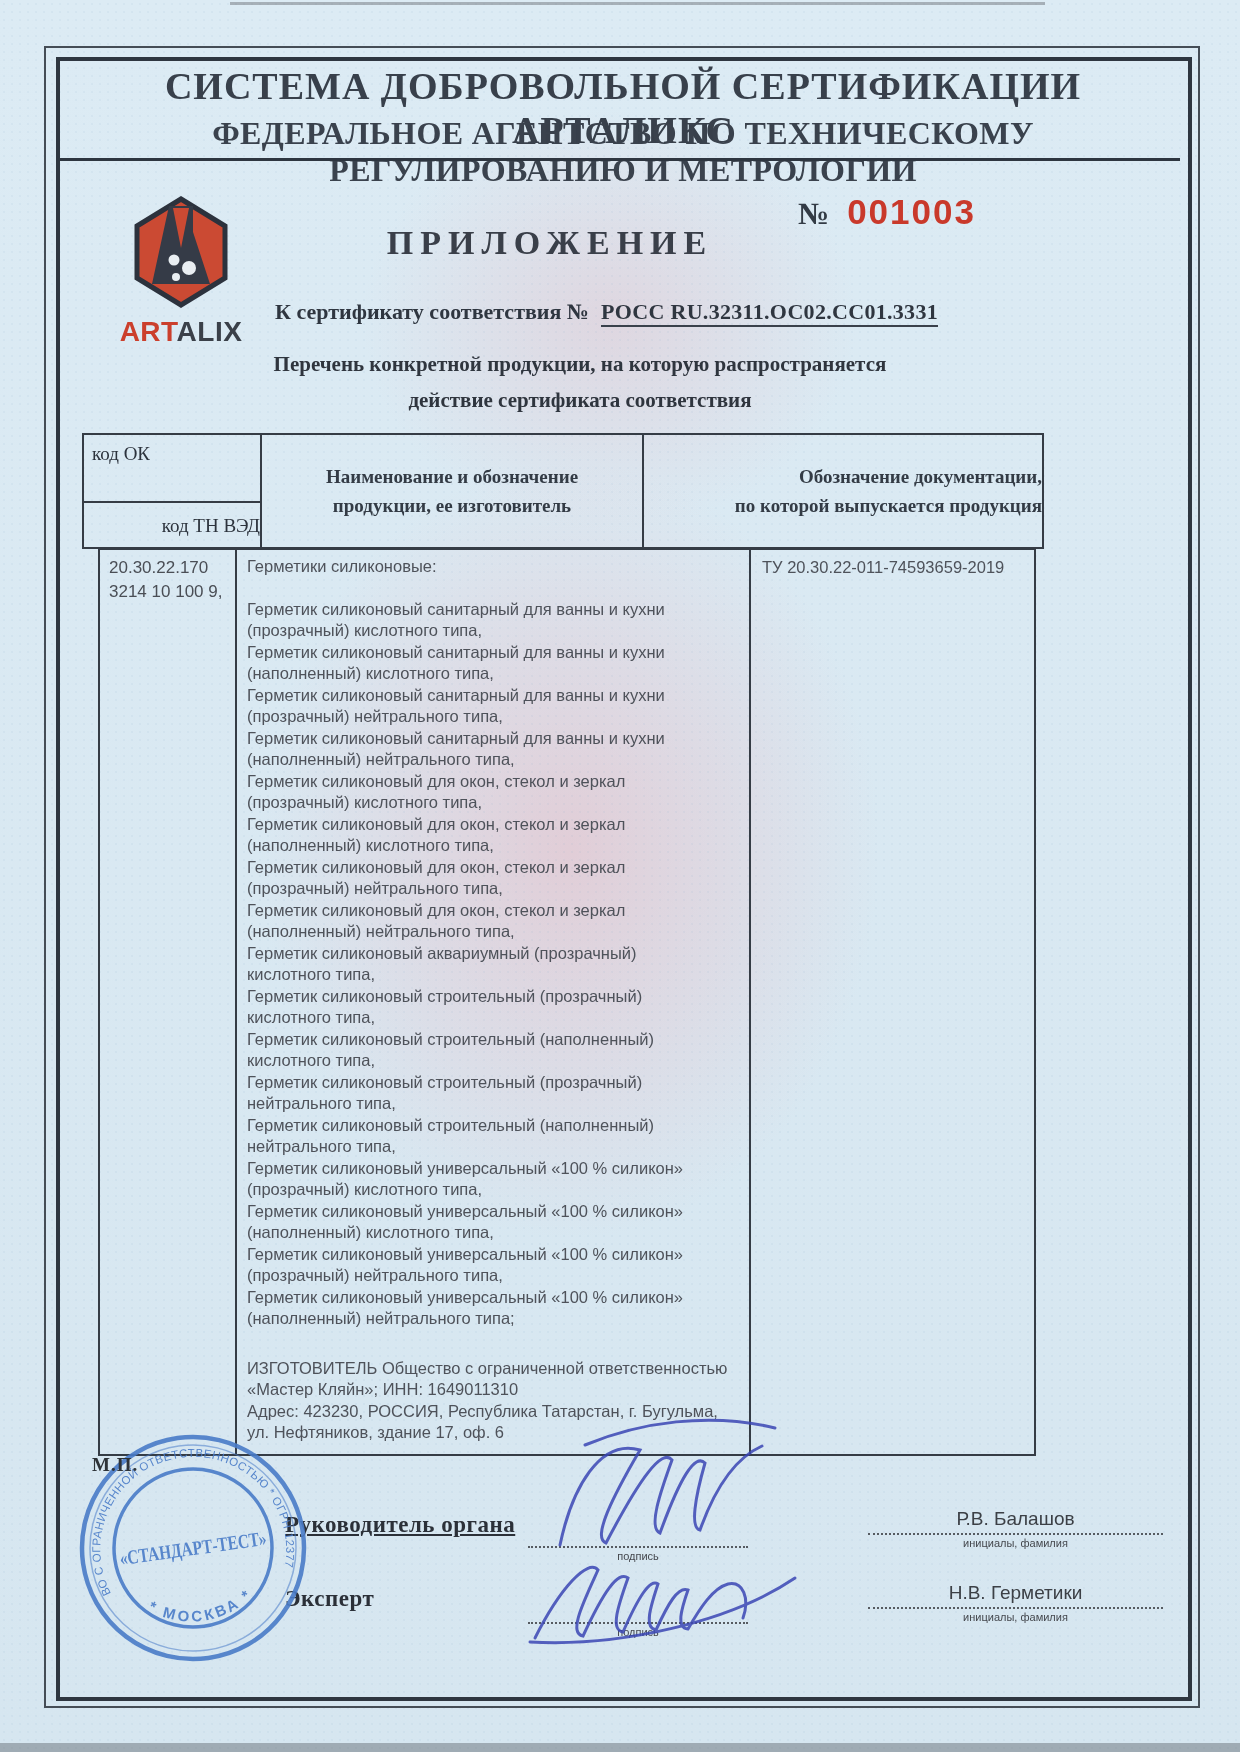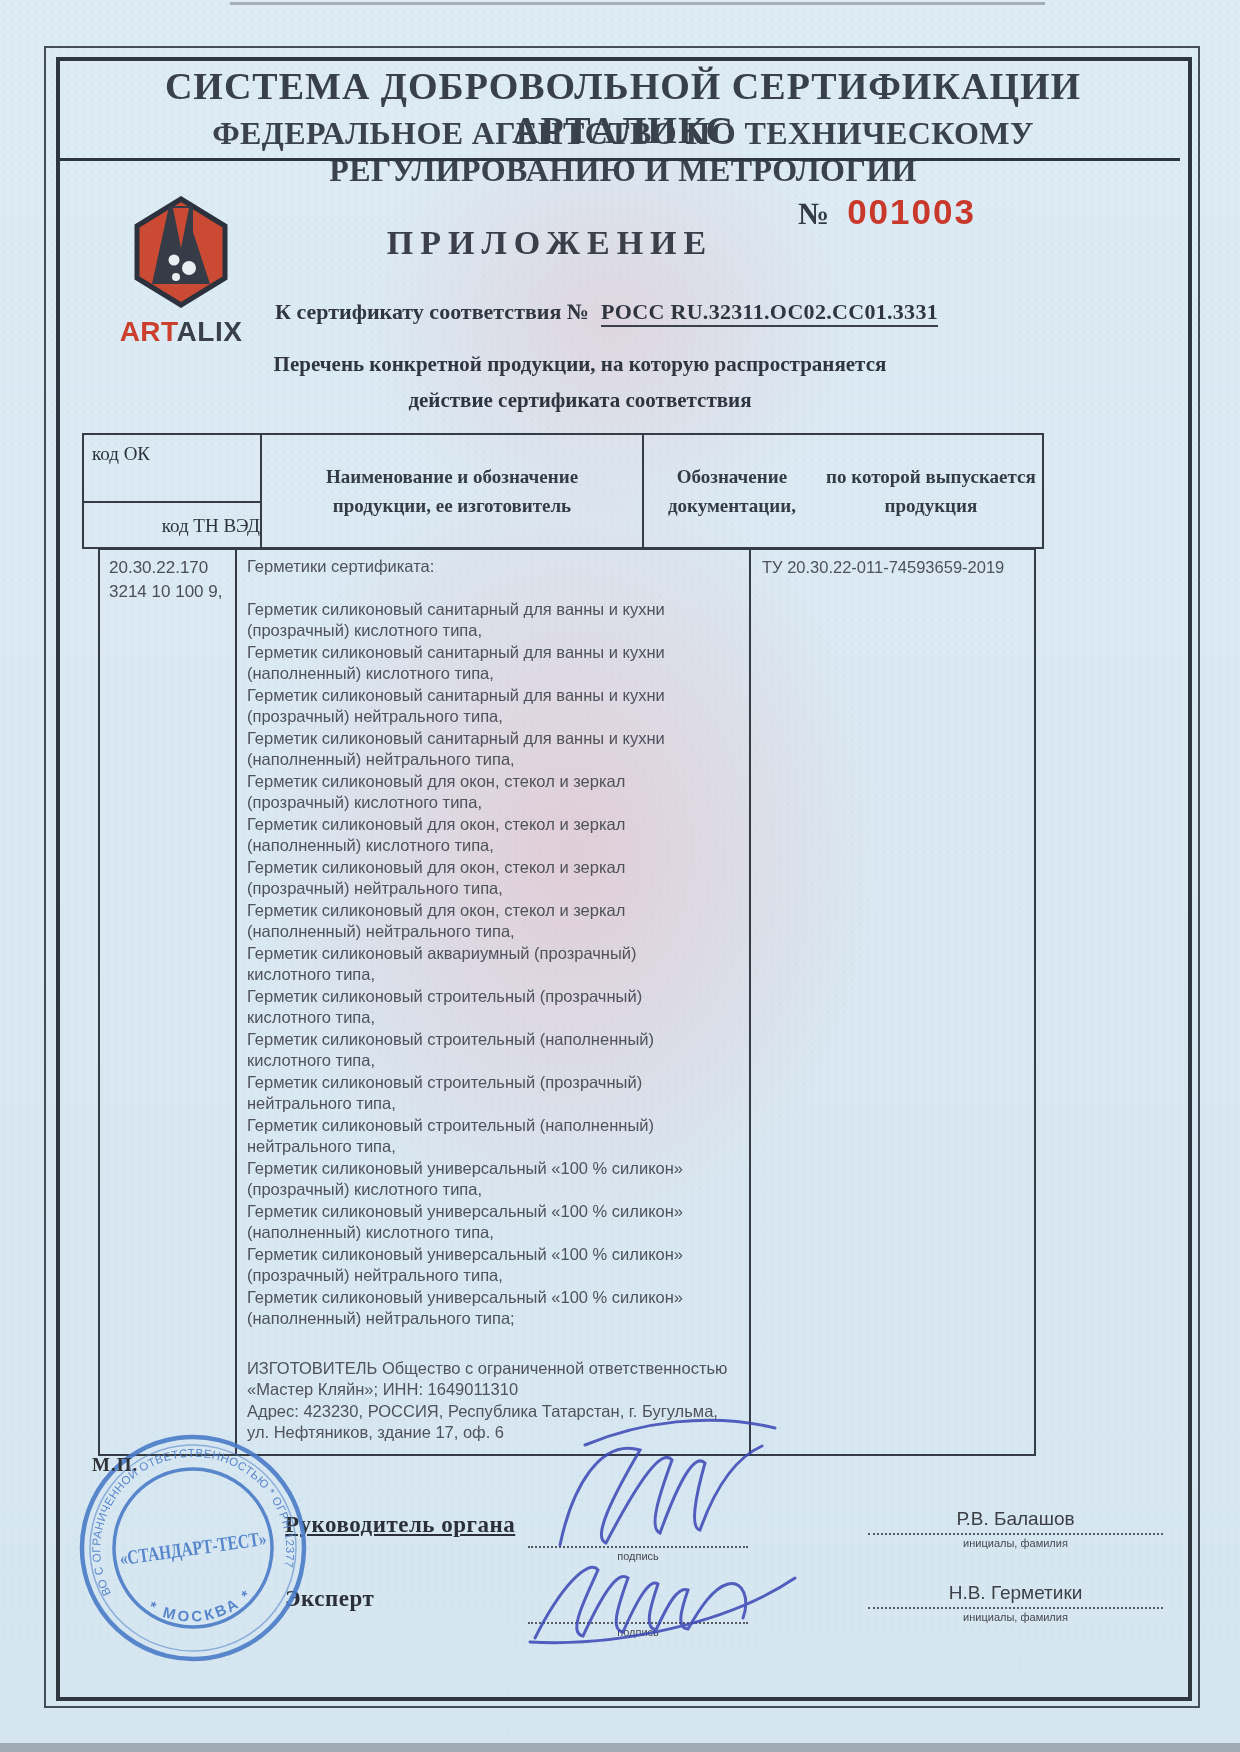--- a/index.html
+++ b/index.html
@@ -46,21 +46,21 @@
 
   .purpose1{left:140px;top:352px;width:880px;text-align:center;font-size:21px;font-weight:700;color:#2f353e;}
   .purpose2{left:140px;top:388px;width:880px;text-align:center;font-size:21px;font-weight:700;color:#2f353e;}
 
   .tbl-header{left:82px;top:433px;width:958px;height:112px;border:2px solid #353c45;display:flex;z-index:3;}
   .thc1{width:176px;border-right:2px solid #353c45;display:flex;flex-direction:column;}
   .thc1 .cell-top{height:58px;border-bottom:2px solid #353c45;padding:8px 0 0 8px;font-size:19px;color:#2c333d;}
   .thc1 .cell-bot{flex:1;padding:12px 0 0 8px;font-size:19px;color:#2c333d;text-align:right;}
   .thc2{width:380px;border-right:2px solid #353c45;display:flex;flex-direction:column;
         justify-content:center;align-items:center;text-align:center;}
-  .thc3{flex:1;display:flex;flex-direction:row;justify-content:center;align-items:center;text-align:center;}
+  .thc3{flex:1;display:flex;flex-direction:column;justify-content:center;align-items:flex-end;text-align:center;}
   .th-line{font-size:19px;font-weight:700;color:#333b45;line-height:29px;}
 
   .tbl-body{left:98px;top:548px;width:934px;height:904px;border:2px solid #353c45;z-index:3;}
   .bdiv1{position:absolute;left:135px;top:0;bottom:0;border-left:2px solid #353c45;}
   .bdiv2{position:absolute;left:649px;top:0;bottom:0;border-left:2px solid #353c45;}
   .bcol1{position:absolute;left:0;top:6px;width:133px;padding-left:9px;
       font-family:"Liberation Sans",sans-serif;font-size:17px;color:#4a4e55;line-height:24px;white-space:nowrap;}
   .bcol2{position:absolute;left:147px;top:6px;width:498px;
       font-family:"Liberation Sans",sans-serif;font-size:16.5px;color:#4e525a;line-height:21.5px;}
   .bcol2 .group-title{margin-bottom:21px;white-space:nowrap;}
@@ -144,21 +144,21 @@
   </div>
 
   <div class="abs tbl-body">
     <div class="bdiv1"></div>
     <div class="bdiv2"></div>
     <div class="bcol1">
       <div>20.30.22.170</div>
       <div>3214 10 100 9,</div>
     </div>
     <div class="bcol2">
-      <div class="group-title">Герметики сертификата:</div>
+      <div class="group-title">Герметики силиконовые:</div>
       <div>
           <div class="prod-line">Герметик силиконовый санитарный для ванны и кухни</div>
           <div class="prod-line">(прозрачный) кислотного типа,</div>
           <div class="prod-line">Герметик силиконовый санитарный для ванны и кухни</div>
           <div class="prod-line">(наполненный) кислотного типа,</div>
           <div class="prod-line">Герметик силиконовый санитарный для ванны и кухни</div>
           <div class="prod-line">(прозрачный) нейтрального типа,</div>
           <div class="prod-line">Герметик силиконовый санитарный для ванны и кухни</div>
           <div class="prod-line">(наполненный) нейтрального типа,</div>
           <div class="prod-line">Герметик силиконовый для окон, стекол и зеркал</div>

